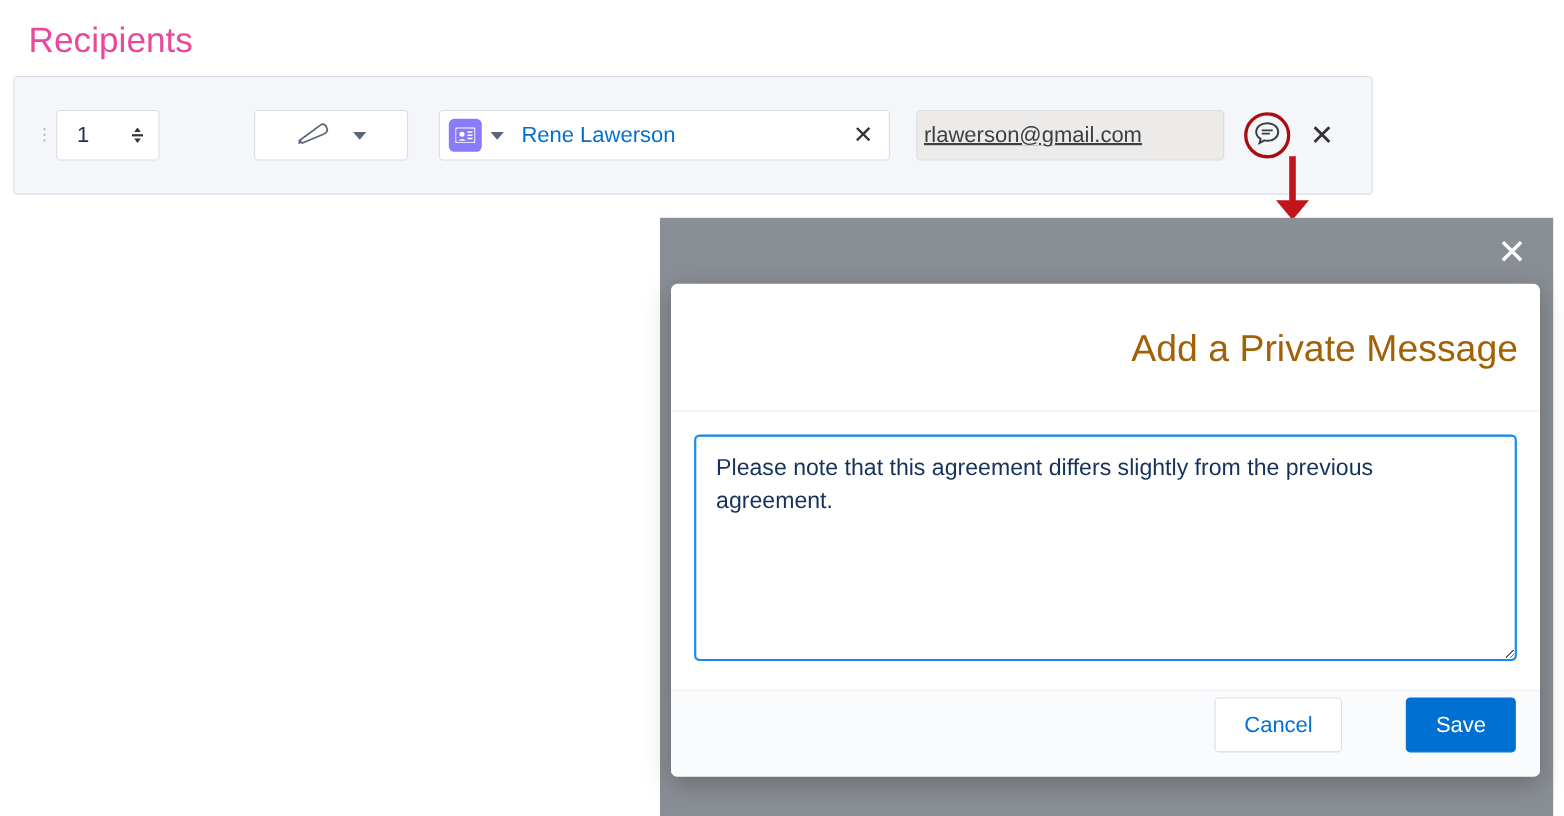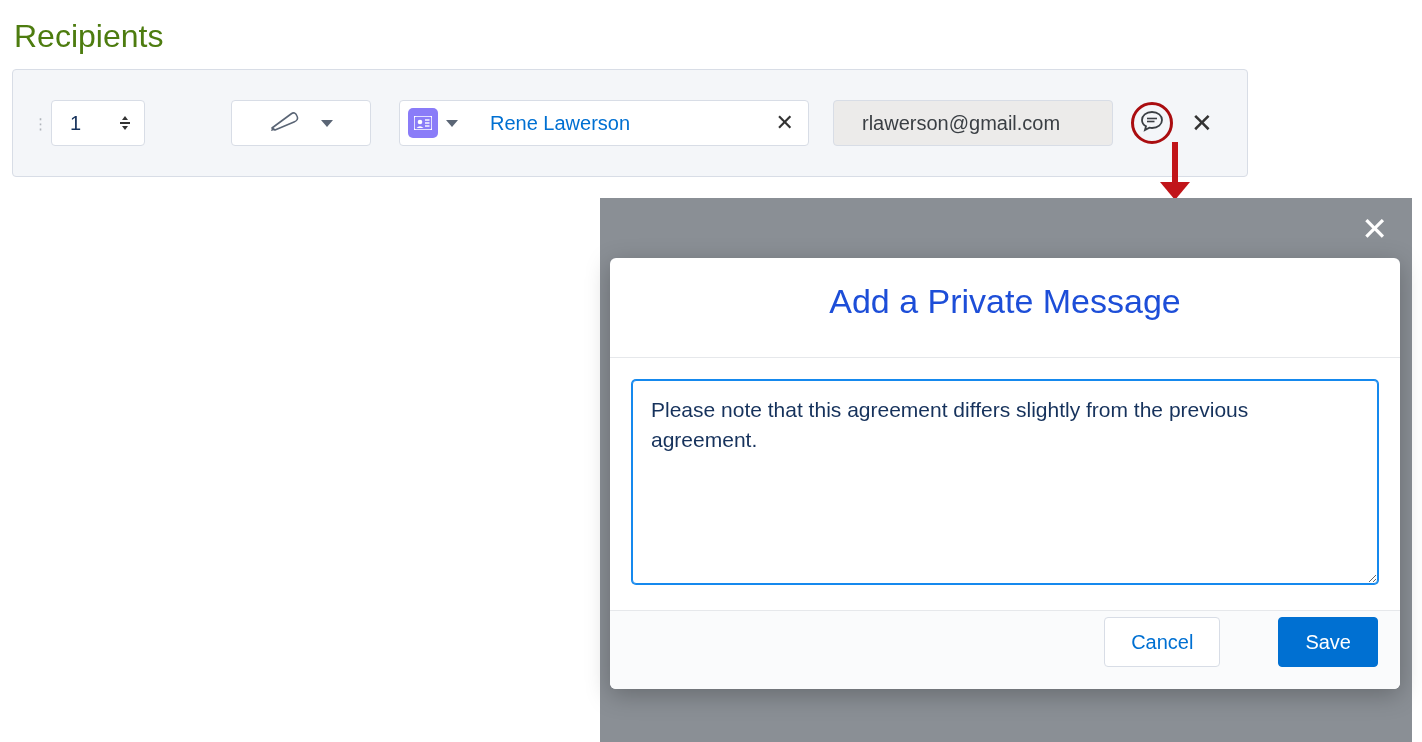--- a/index.html
+++ b/index.html
@@ -11,22 +11,23 @@
       font-family: -apple-system, BlinkMacSystemFont, "Segoe UI", Helvetica, Arial, sans-serif;
       background: #ffffff;
       width: 1422px;
       height: 742px;
       position: relative;
       overflow: hidden;
     }
     .section-title {
       font-size: 32px;
       font-weight: 400;
-      color: #4d7c0f;
+      color: #ec4899;
       padding: 18px 0 0 14px;
+      margin-left: 12px;
     }
     .recipient-panel {
       margin: 14px 0 0 12px;
       width: 1236px;
       background: #f4f6f9;
       border: 1px solid #d8dde6;
       border-radius: 4px;
       padding: 30px 16px 30px 38px;
       display: flex;
       align-items: center;
@@ -101,42 +102,43 @@
     .caret-down {
       width: 0; height: 0;
       border-left: 6px solid transparent;
       border-right: 6px solid transparent;
       border-top: 7px solid #5a6575;
       flex-shrink: 0;
     }
     .name-text {
       color: #0070d2;
       font-size: 20px;
-      margin-left: 24px;
+      margin-left: 8px;
       flex: 1;
     }
     .x-mark {
       font-size: 22px;
       color: #333;
       font-weight: 300;
       cursor: pointer;
       padding: 0 4px;
     }
     .email-box {
       width: 280px;
       height: 46px;
       background: #ecebea;
       border: 1px solid #d8dde6;
       border-radius: 4px;
       display: flex;
       align-items: center;
-      padding: 0 28px;
+      padding: 0 6px;
       font-size: 20px;
       color: #3a3f44;
       margin-left: 10px;
+      text-decoration: underline;
     }
     .message-icon-circle {
       width: 42px;
       height: 42px;
       border: 3px solid #aa0d10;
       border-radius: 50%;
       display: flex;
       align-items: center;
       justify-content: center;
       margin-left: 4px;
@@ -193,25 +195,25 @@
     .modal {
       position: absolute;
       left: 610px;
       top: 258px;
       width: 790px;
       background: #fff;
       border-radius: 6px;
       box-shadow: 0 6px 24px rgba(0,0,0,0.25);
     }
     .modal-title {
-      text-align: center;
+      text-align: right;
       font-size: 34px;
       font-weight: 400;
-      color: #1d4ed8;
-      padding: 24px 20px 36px 20px;
+      color: #a16207;
+      padding: 40px 20px 36px 20px;
     }
     .modal-body {
       border-top: 1px solid #e6e8eb;
       padding: 22px;
     }
     .modal-textarea {
       width: 100%;
       height: 204px;
       border: 1px solid #1589ee;
       border-radius: 4px;

